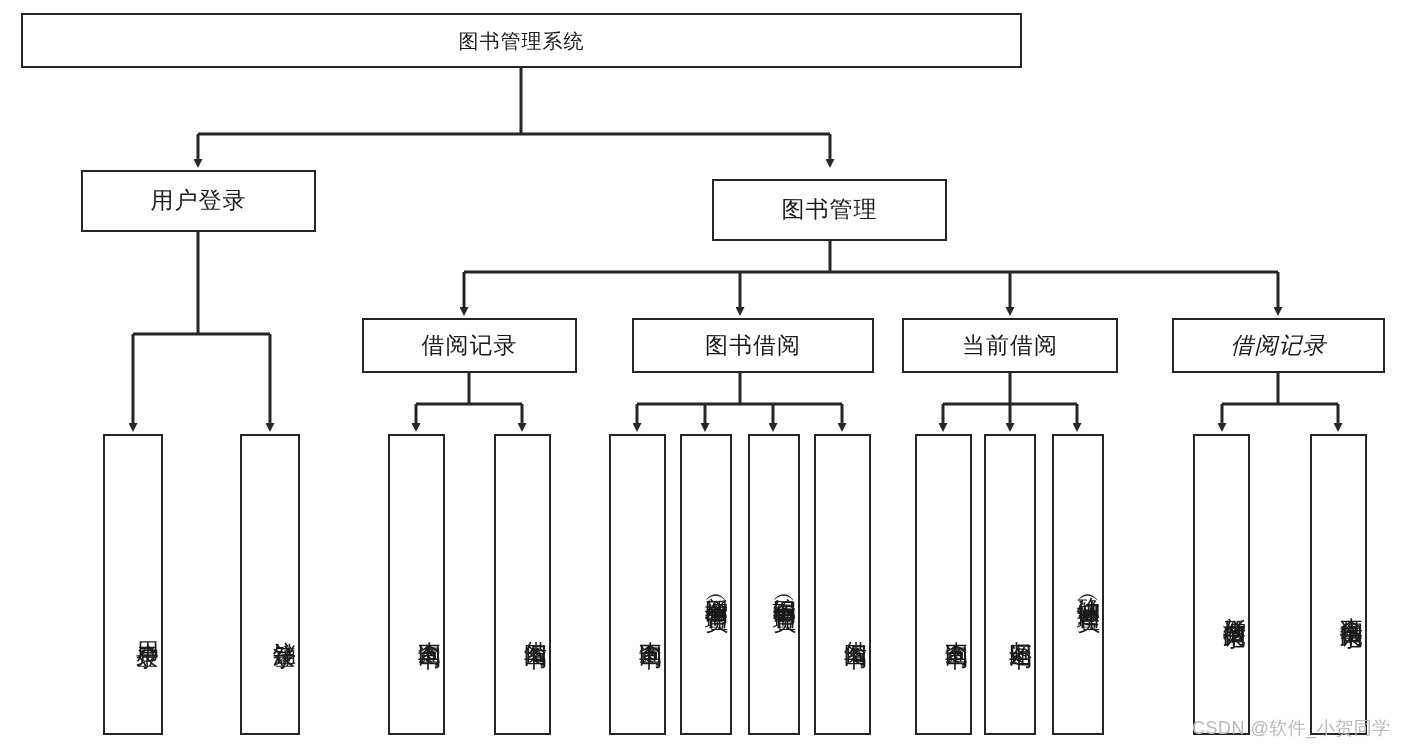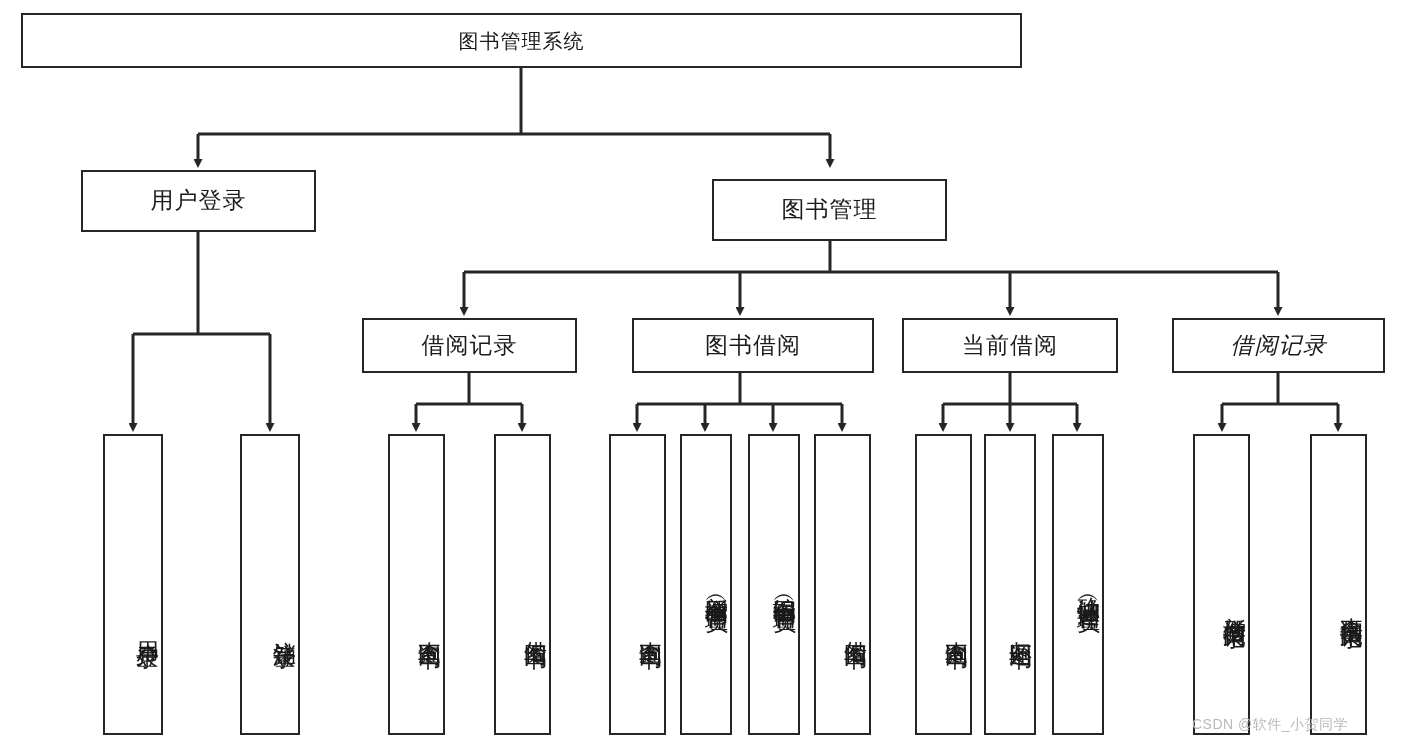--- a/index.html
+++ b/index.html
@@ -54,21 +54,21 @@
     white-space: nowrap;
   }
   .node-v.start-top {
     padding-top: 6px;
   }
   .root-node {
     font-size: 20px;
   }
   .watermark {
     position: absolute;
-    font-size: 14px;
+    font-size: 18px;
     color: #b9b9b9;
     white-space: nowrap;
     letter-spacing: 0.5px;
   }
 </style>
 </head>
 <body>
 
 <div id="diagram-root">
 

